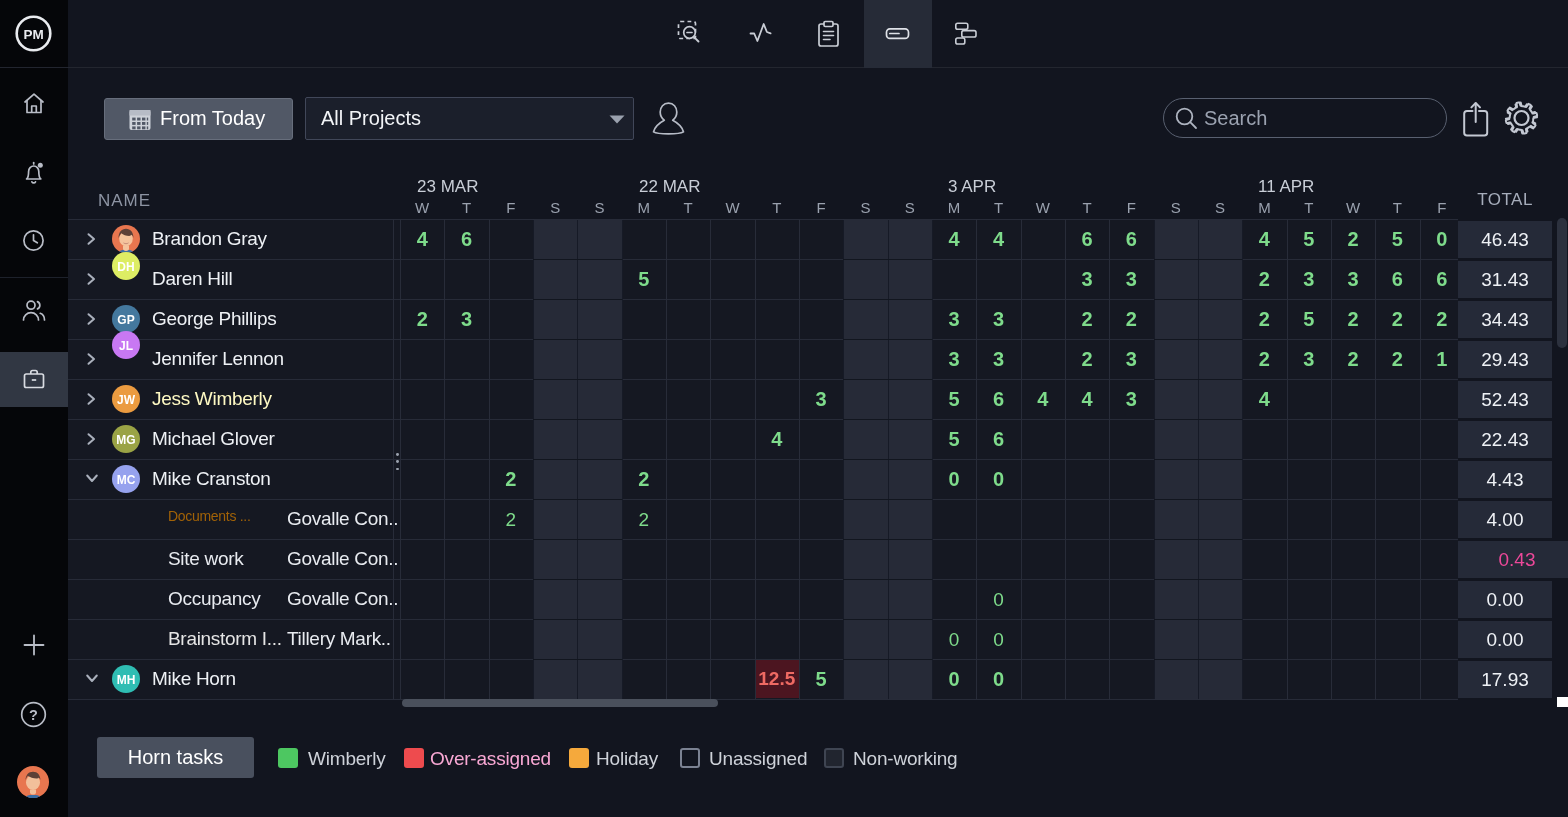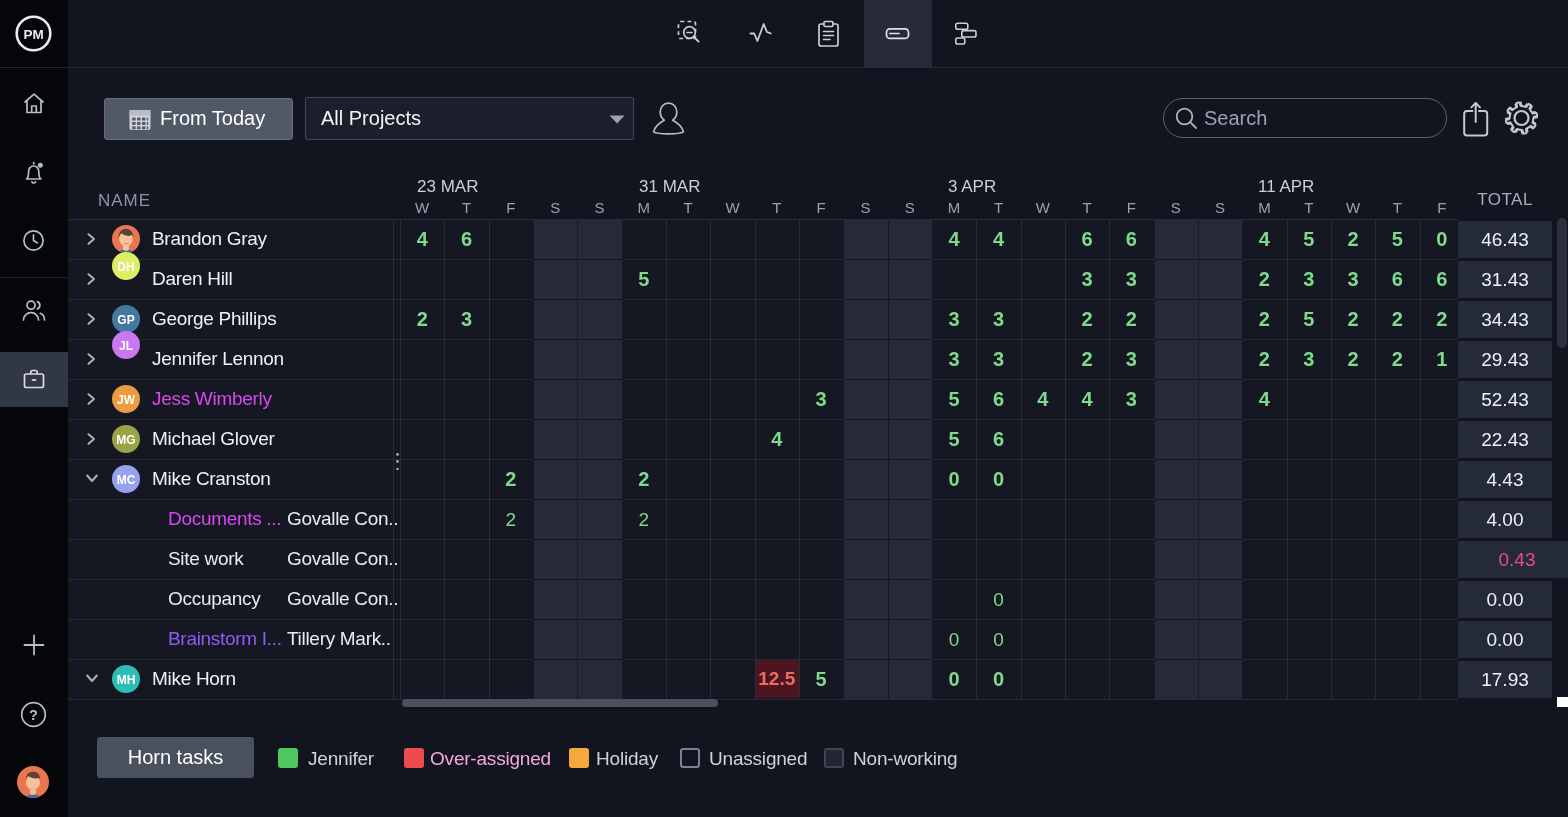--- a/index.html
+++ b/index.html
@@ -88,21 +88,21 @@
 <div class="abs" style="left:1153.6px;top:379px;width:88.66px;height:1px;background:#12161f"></div>
 <div class="abs" style="left:1153.6px;top:419px;width:88.66px;height:1px;background:#12161f"></div>
 <div class="abs" style="left:1153.6px;top:459px;width:88.66px;height:1px;background:#12161f"></div>
 <div class="abs" style="left:1153.6px;top:499px;width:88.66px;height:1px;background:#12161f"></div>
 <div class="abs" style="left:1153.6px;top:539px;width:88.66px;height:1px;background:#12161f"></div>
 <div class="abs" style="left:1153.6px;top:579px;width:88.66px;height:1px;background:#12161f"></div>
 <div class="abs" style="left:1153.6px;top:619px;width:88.66px;height:1px;background:#12161f"></div>
 <div class="abs" style="left:1153.6px;top:659px;width:88.66px;height:1px;background:#12161f"></div>
 <div class="abs" style="left:98px;top:191px;font-size:17px;color:#8d94a3;letter-spacing:1px">NAME</div>
 <div class="abs" style="left:417px;top:177px;font-size:17px;color:#c9ced7">23 MAR</div>
-<div class="abs" style="left:639px;top:177px;font-size:17px;color:#c9ced7">31 MAR</div>
+<div class="abs" style="left:639px;top:177px;font-size:17px;color:#c9ced7">22 MAR</div>
 <div class="abs" style="left:948px;top:177px;font-size:17px;color:#c9ced7">3 APR</div>
 <div class="abs" style="left:1258px;top:177px;font-size:17px;color:#c9ced7">11 APR</div>
 <div class="abs cc" style="left:422.2px;top:199px;font-size:15px;color:#9aa1ae">W</div>
 <div class="abs cc" style="left:466.5px;top:199px;font-size:15px;color:#9aa1ae">T</div>
 <div class="abs cc" style="left:510.8px;top:199px;font-size:15px;color:#9aa1ae">F</div>
 <div class="abs cc" style="left:555.2px;top:199px;font-size:15px;color:#9aa1ae">S</div>
 <div class="abs cc" style="left:599.5px;top:199px;font-size:15px;color:#9aa1ae">S</div>
 <div class="abs cc" style="left:643.8px;top:199px;font-size:15px;color:#9aa1ae">M</div>
 <div class="abs cc" style="left:688.1px;top:199px;font-size:15px;color:#9aa1ae">T</div>
 <div class="abs cc" style="left:732.5px;top:199px;font-size:15px;color:#9aa1ae">W</div>
@@ -229,21 +229,21 @@
     <svg width="12" height="14" viewBox="0 0 12 14">
       <path d="M3.5 2.2 L9 7 L3.5 11.8" fill="none" stroke="#aab0bc" stroke-width="2" stroke-linecap="round" stroke-linejoin="round"></path>
     </svg>
   </div>
 <div class="abs" style="left:112px;top:385px">
     <svg width="28" height="28" viewBox="0 0 28 28">
       <circle cx="14" cy="14" r="14" fill="#eb9b40"></circle>
       <text x="14" y="18.5" font-size="12" font-weight="600" fill="#ffffff" text-anchor="middle" font-family="Liberation Sans,sans-serif">JW</text>
     </svg>
   </div>
-<div class="abs" style="left:152px;top:388px;font-size:19px;letter-spacing:-0.3px;color:#d946ef">Jess Wimberly</div>
+<div class="abs" style="left:152px;top:388px;font-size:19px;letter-spacing:-0.3px;color:#fef9c3">Jess Wimberly</div>
 <div class="abs cc num" style="left:821.1px;top:388px">3</div>
 <div class="abs cc num" style="left:954.1px;top:388px">5</div>
 <div class="abs cc num" style="left:998.5px;top:388px">6</div>
 <div class="abs cc num" style="left:1042.8px;top:388px">4</div>
 <div class="abs cc num" style="left:1087.1px;top:388px">4</div>
 <div class="abs cc num" style="left:1131.4px;top:388px">3</div>
 <div class="abs cc num" style="left:1264.4px;top:388px">4</div>
 <div class="abs" style="left:1458px;top:380.5px;width:94px;height:37px;background:rgba(37,43,57,0.99);color:#eef1f5;font-size:19px;line-height:37px;text-align:center">52.43</div>
 <div class="abs" style="left:85px;top:432px">
     <svg width="12" height="14" viewBox="0 0 12 14">
@@ -271,33 +271,33 @@
       <circle cx="14" cy="14" r="14" fill="#96a2ee"></circle>
       <text x="14" y="18.5" font-size="12" font-weight="600" fill="#ffffff" text-anchor="middle" font-family="Liberation Sans,sans-serif">MC</text>
     </svg>
   </div>
 <div class="abs" style="left:152px;top:468px;font-size:19px;letter-spacing:-0.3px;color:#eef1f5">Mike Cranston</div>
 <div class="abs cc num" style="left:510.8px;top:468px">2</div>
 <div class="abs cc num" style="left:643.8px;top:468px">2</div>
 <div class="abs cc num" style="left:954.1px;top:468px">0</div>
 <div class="abs cc num" style="left:998.5px;top:468px">0</div>
 <div class="abs" style="left:1458px;top:460.5px;width:94px;height:37px;background:rgba(37,43,57,0.99);color:#eef1f5;font-size:19px;line-height:37px;text-align:center">4.43</div>
-<div class="abs" style="left:168px;top:508px;font-size:19px;letter-spacing:-0.3px;color:#d946ef">Documents ...</div>
+<div class="abs" style="left:168px;top:508px;font-size:14px;letter-spacing:-0.3px;color:#a16207">Documents ...</div>
 <div class="abs" style="left:287px;top:508px;font-size:19px;letter-spacing:-0.3px;color:#e8ebf0">Govalle Con..</div>
 <div class="abs cc numl" style="left:510.8px;top:509px">2</div>
 <div class="abs cc numl" style="left:643.8px;top:509px">2</div>
 <div class="abs" style="left:1458px;top:500.5px;width:94px;height:37px;background:rgba(37,43,57,0.99);color:#eef1f5;font-size:19px;line-height:37px;text-align:center">4.00</div>
 <div class="abs" style="left:168px;top:548px;font-size:19px;letter-spacing:-0.3px;color:#e8ebf0">Site work</div>
 <div class="abs" style="left:287px;top:548px;font-size:19px;letter-spacing:-0.3px;color:#e8ebf0">Govalle Con..</div>
 <div class="abs" style="left:1458px;top:540.5px;width:118px;height:37px;background:rgba(37,43,57,0.99);color:#ec4899;font-size:19px;line-height:37px;text-align:center">0.43</div>
 <div class="abs" style="left:168px;top:588px;font-size:19px;letter-spacing:-0.3px;color:#e8ebf0">Occupancy</div>
 <div class="abs" style="left:287px;top:588px;font-size:19px;letter-spacing:-0.3px;color:#e8ebf0">Govalle Con..</div>
 <div class="abs cc numl" style="left:998.5px;top:589px">0</div>
 <div class="abs" style="left:1458px;top:580.5px;width:94px;height:37px;background:rgba(37,43,57,0.99);color:#eef1f5;font-size:19px;line-height:37px;text-align:center">0.00</div>
-<div class="abs" style="left:168px;top:628px;font-size:19px;letter-spacing:-0.3px;color:#8b5cf6">Brainstorm I...</div>
+<div class="abs" style="left:168px;top:628px;font-size:19px;letter-spacing:-0.3px;color:#e5e5e5">Brainstorm I...</div>
 <div class="abs" style="left:287px;top:628px;font-size:19px;letter-spacing:-0.3px;color:#e8ebf0">Tillery Mark..</div>
 <div class="abs cc numl" style="left:954.1px;top:629px">0</div>
 <div class="abs cc numl" style="left:998.5px;top:629px">0</div>
 <div class="abs" style="left:1458px;top:620.5px;width:94px;height:37px;background:rgba(37,43,57,0.99);color:#eef1f5;font-size:19px;line-height:37px;text-align:center">0.00</div>
 <div class="abs" style="left:85px;top:672px">
     <svg width="14" height="12" viewBox="0 0 14 12">
       <path d="M2.2 3.5 L7 9 L11.8 3.5" fill="none" stroke="#aab0bc" stroke-width="2" stroke-linecap="round" stroke-linejoin="round"></path>
     </svg>
   </div>
 <div class="abs" style="left:112px;top:665px">
@@ -482,20 +482,20 @@
 <path d="M16 28.5c-1.8 0-3-.9-3-2.3v-2.4h6v2.4c0 1.4-1.2 2.3-3 2.3z" fill="#f2c09b"></path>
 <path d="M8.5 15c0-6 3-9.2 7.5-9.2s7.5 3.2 7.5 9.2c0-1.2-.6-2.9-1.7-3.5-.5.7-1.2 1-2.3 1-2.9 0-6.9-1.1-8.6-2.7-.9.9-2.4 3.1-2.4 5.2z" fill="#5d4037"></path>
 </g>
     </svg>
   </div>
 <div class="abs" style="left:402px;top:699px;width:316px;height:8px;border-radius:4px;background:#4a505c"></div>
 <div class="abs" style="left:1557px;top:218px;width:10px;height:130px;border-radius:5px;background:#2c313e"></div>
 <div class="abs" style="left:1557px;top:697px;width:11px;height:10px;background:#ffffff"></div>
 <div class="abs" style="left:97px;top:737px;width:157px;height:41px;background:rgba(74,81,95,0.99);border-radius:3px;text-align:center;line-height:41px;font-size:20px;color:#ffffff">Horn tasks</div>
 <div class="abs" style="left:278px;top:748px;width:20px;height:20px;border-radius:3px;background:#4dc761;"></div>
-<div class="abs" style="left:308px;top:748px;font-size:19px;letter-spacing:-0.2px;color:#ced2d9">Jennifer</div>
+<div class="abs" style="left:308px;top:748px;font-size:19px;letter-spacing:-0.2px;color:#ced2d9">Wimberly</div>
 <div class="abs" style="left:404px;top:748px;width:20px;height:20px;border-radius:3px;background:#ee4b4e;"></div>
 <div class="abs" style="left:430px;top:748px;font-size:19px;letter-spacing:-0.2px;color:#f9a8d4">Over-assigned</div>
 <div class="abs" style="left:569px;top:748px;width:20px;height:20px;border-radius:3px;background:#f5a93c;"></div>
 <div class="abs" style="left:596px;top:748px;font-size:19px;letter-spacing:-0.2px;color:#ced2d9">Holiday</div>
 <div class="abs" style="left:680px;top:748px;width:20px;height:20px;border-radius:3px;border:2px solid #7b8292;"></div>
 <div class="abs" style="left:709px;top:748px;font-size:19px;letter-spacing:-0.2px;color:#ced2d9">Unassigned</div>
 <div class="abs" style="left:824px;top:748px;width:20px;height:20px;border-radius:3px;border:2px solid #3f4552;background:#21252f;"></div>
 <div class="abs" style="left:853px;top:748px;font-size:19px;letter-spacing:-0.2px;color:#ced2d9">Non-working</div>
 </body></html>

